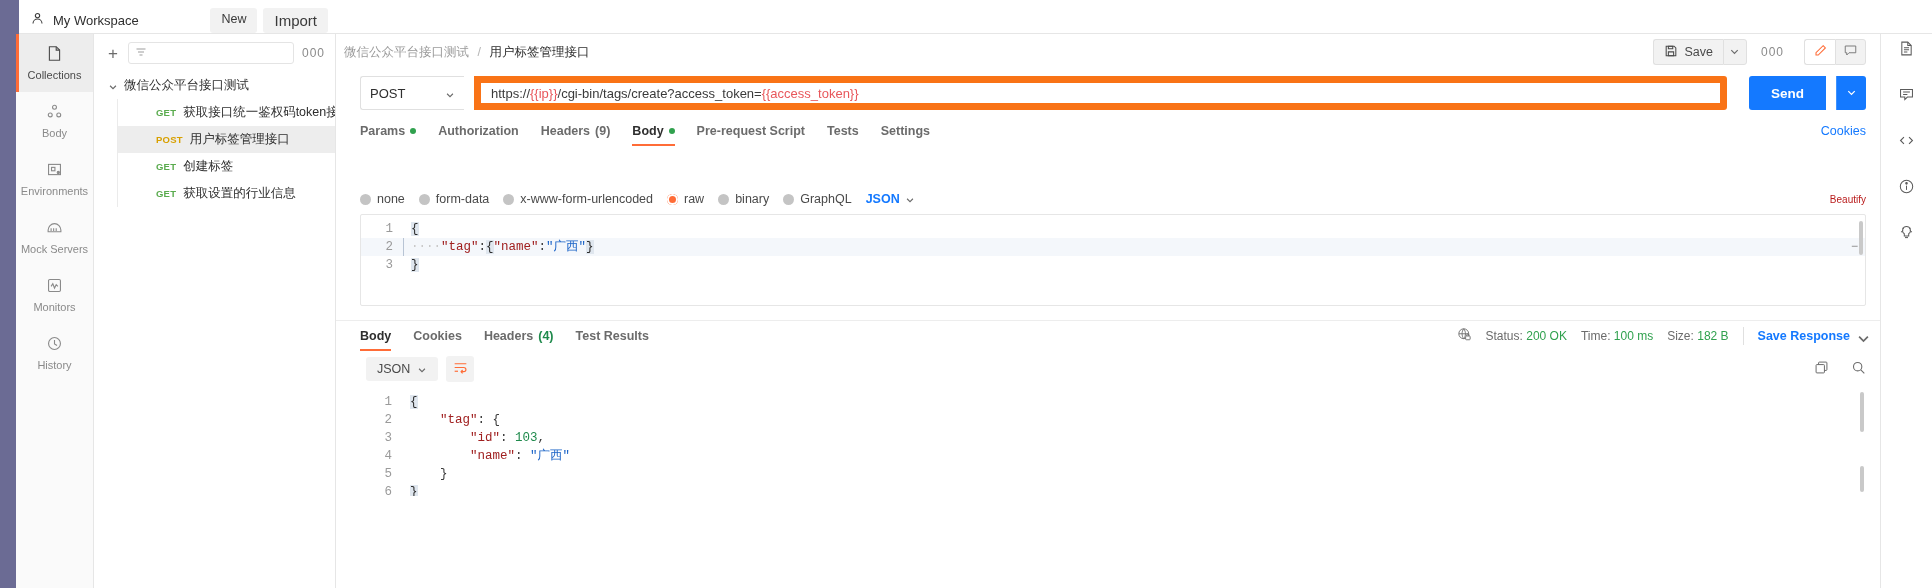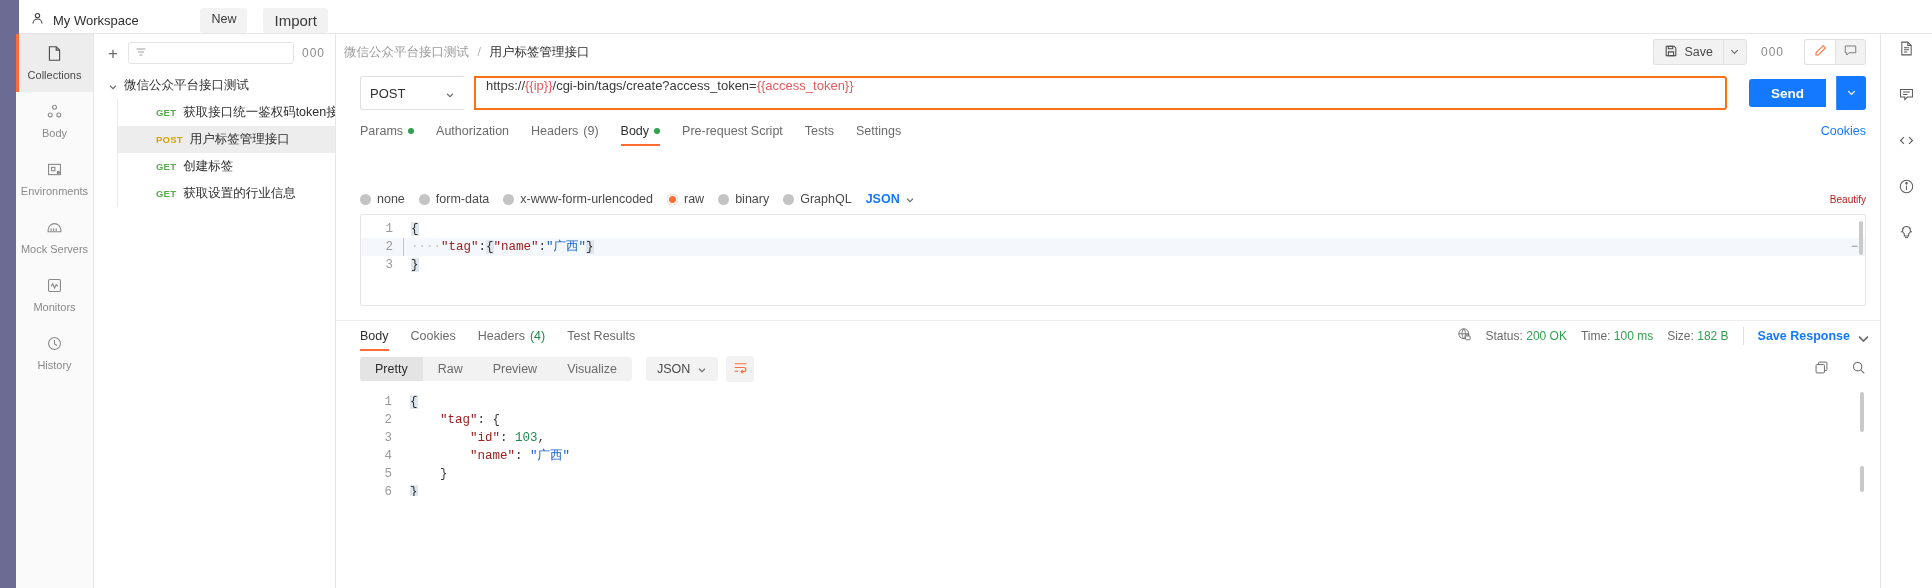--- a/index.html
+++ b/index.html
@@ -122,40 +122,40 @@
   .seg svg { width: 15px; height: 15px; }
 
   
   .urlrow { display: flex; align-items: center; gap: 10px; padding: 0 14px 0 24px; height: 46px; }
   .method-box {
     display: flex; align-items: center; justify-content: space-between;
     width: 104px; height: 34px; border: 1px solid #e0e0e0; border-right: none;
     border-radius: 3px 0 0 3px; padding: 0 9px; font-size: 13px; color: #2e2e2e; cursor: pointer;
   }
   .url-box {
-    flex: 1; height: 34px; border: 2px solid #f97316; border-radius: 0 3px 3px 0;
-    display: flex; padding: 0 10px;
+    flex: 1; height: 34px; border: 7px solid #f97316; border-radius: 0 3px 3px 0;
+    display: flex; align-items: center; padding: 0 10px;
     font-size: 13px; color: #3a3a3a;
   }
   .var { color: #e8575b; }
   .send-btn {
-    height: 28px; padding: 0 22px; background: #1479ff; color: #fff;
+    height: 34px; padding: 0 22px; background: #1479ff; color: #fff;
     border-radius: 3px 0 0 3px; display: flex; align-items: center; justify-content: center;
     font-size: 13.5px; font-weight: bold; cursor: pointer; margin-left: 12px;
   }
   .send-caret {
     height: 34px; width: 30px; background: #1479ff; color: #fff;
     border-radius: 0 3px 3px 0; display: flex; align-items: center; justify-content: center;
     cursor: pointer; border-left: 1px solid #3e92ff;
   }
 
   
   .reqtabs { display: flex; align-items: center; gap: 22px; padding: 0 14px 0 24px; height: 30px; }
   .rt { display: flex; align-items: center; gap: 5px; font-size: 12.5px; color: #6b6b6b;
-        height: 30px; position: relative; cursor: pointer; }
+        height: 30px; position: relative; cursor: pointer; font-weight: bold; }
   .rt.active { color: #2e2e2e; }
   .rt.active::after {
     content: ""; position: absolute; left: 0; right: 0; bottom: 0; height: 2px; background: #ff6c37;
   }
   .gdot { width: 6px; height: 6px; border-radius: 50%; background: #30a14e; }
   .cookies-link { margin-left: auto; color: #1479ff; font-size: 12.5px; cursor: pointer; }
 
   
   .bodytypes { display: flex; align-items: center; gap: 14px; padding: 6px 14px 6px 24px; margin-top: 40px; }
   .radio { display: flex; align-items: center; gap: 6px; font-size: 12.5px; color: #4a4a4a; cursor: pointer; }
@@ -610,26 +610,20 @@
           <span class="chev">
             <svg viewBox="0 0 12 12" fill="none" stroke="currentColor" stroke-width="1.4">
                 <path d="M2.5 4.5L6 8l3.5-3.5"></path>
               </svg>
           </span>
         </span>
       </div>
     </div>
 
     <div class="resview">
-      <div class="pills">
-        <div class="pill active">Pretty</div>
-        <div class="pill">Raw</div>
-        <div class="pill">Preview</div>
-        <div class="pill">Visualize</div>
-      </div>
       <div class="fmt-sel">
         <span>JSON</span>
         <span class="chev">
           <svg viewBox="0 0 12 12" fill="none" stroke="currentColor" stroke-width="1.3">
               <path d="M2.5 4.5L6 8l3.5-3.5"></path>
             </svg>
         </span>
       </div>
       <div class="wrapbtn">
         <span>
@@ -727,18 +721,18 @@
 
 <div style="position:absolute;left:16px;top:0;width:1916px;height:34px;background:#fff;border-bottom:1px solid #e6e6e6;display:flex;align-items:center;pointer-events:none"></div>
 <div style="position:absolute;left:16px;top:0;width:320px;height:40px;display:flex;align-items:center;gap:8px;padding-left:14px;">
   <span style="color:#3a3a3a">
     <svg width="15" height="15" viewBox="0 0 18 18" fill="none" stroke="currentColor" stroke-width="1.3">
         <circle cx="9" cy="5.5" r="2.6"></circle>
         <path d="M3.6 15a5.4 5.4 0 0110.8 0"></path>
       </svg>
   </span>
   <span style="font-size:13px;color:#2e2e2e">My Workspace</span>
-  <span style="margin-left:auto;display:flex;gap:16px;padding-right:8px">
+  <span style="margin-left:auto;display:flex;gap:6px;padding-right:8px">
     <span style="background:#f2f2f2;border-radius:3px;padding:4px 11px;font-size:12.5px;color:#3a3a3a;cursor:pointer">New</span>
     <span style="background:#f2f2f2;border-radius:3px;padding:4px 11px;font-size:15px;color:#3a3a3a;cursor:pointer">Import</span>
   </span>
 </div>
 <div style="position:absolute;left:16px;top:0;width:3px;height:34px;background:#6b6b94"></div>
 
 </body></html>

